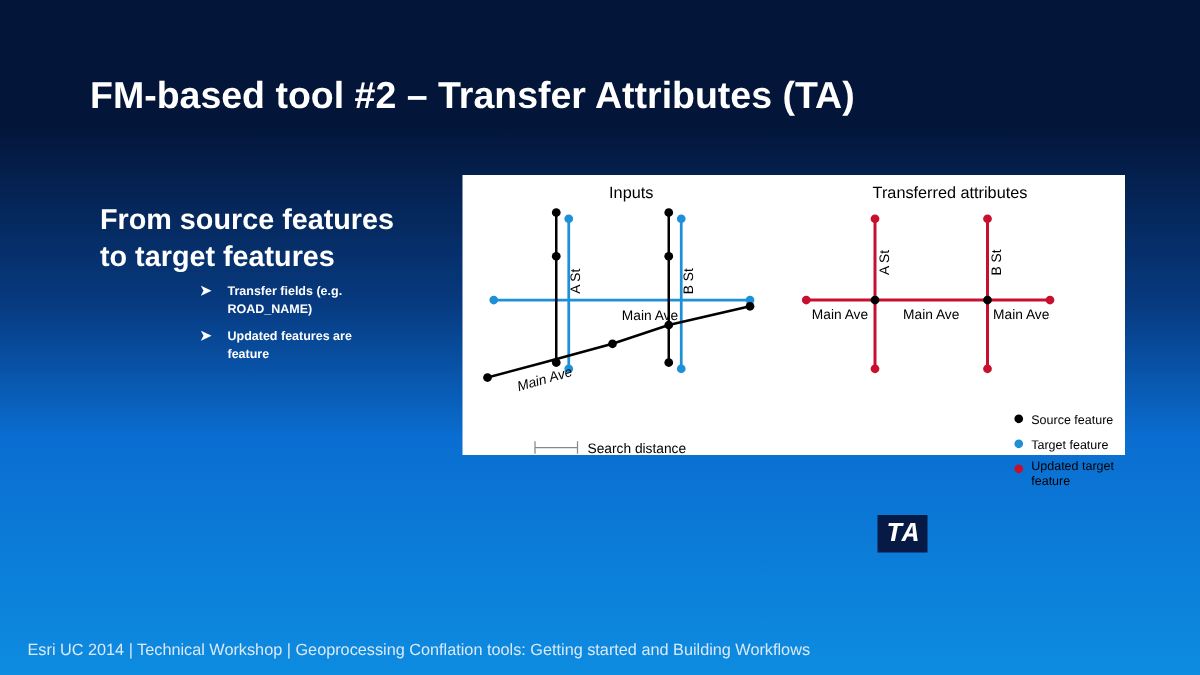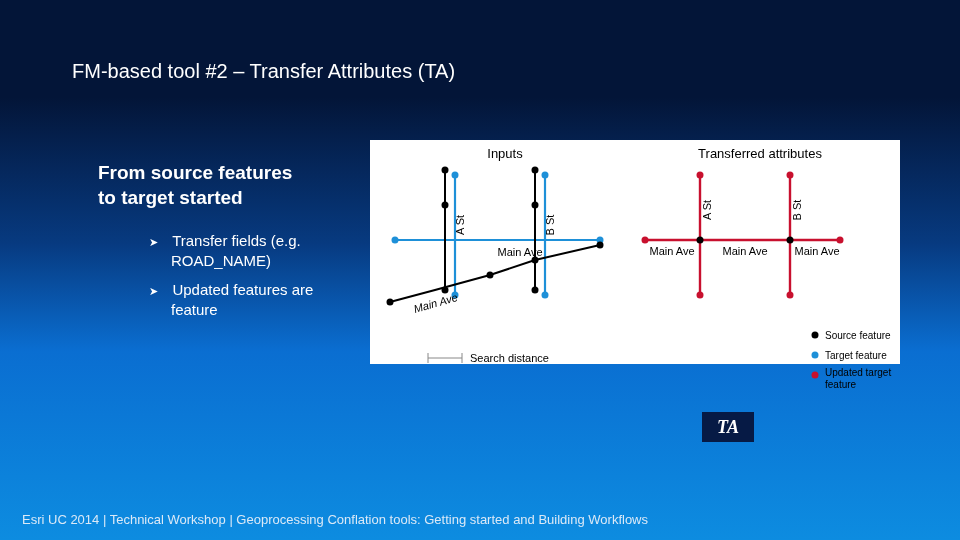--- a/index.html
+++ b/index.html
@@ -1,41 +1,41 @@
 <!DOCTYPE html>
 <html><head>
 <meta charset="utf-8">
 <style>
   html,body{margin:0;padding:0;width:960px;height:540px;font-family:Arial,Helvetica,sans-serif;overflow:hidden}
   .slide{width:960px;height:540px;position:relative;
     background:linear-gradient(to bottom,#031538 0%,#031538 18%,#073a80 45%,#0a6ed1 65%,#0d8ce0 100%);color:#fff}
-  .title{position:absolute;left:72px;top:60px;font-size:20px;font-weight:normal;color:#fff}
-  .sub{position:absolute;left:98px;top:161px;font-size:19px;font-weight:bold;color:#fff;line-height:1.3}
-  .bullets{position:absolute;left:131px;top:216px;font-size:15px;font-weight:normal}
+  .title{position:absolute;left:72px;top:60px;font-size:30px;font-weight:bold;color:#fff}
+  .sub{position:absolute;left:80px;top:161px;font-size:23px;font-weight:bold;color:#fff;line-height:1.3}
+  .bullets{position:absolute;left:142px;top:216px;font-size:10px;font-weight:bold}
   .bullets li{list-style:none;margin-bottom:8px;line-height:1.35}
   .bullets li::before{content:"➤";font-size:11px;margin-right:10px;margin-left:-22px}
   .figure{position:absolute;left:370px;top:140px;width:530px;height:224px;background:#fff;color:#000}
   .figure svg{width:530px;height:270px;display:block}
-  .badge{position:absolute;left:702px;top:412px;width:52px;height:30px;background:#061a45;color:#fff;
-    font-style:italic;font-weight:bold;font-size:18px;display:flex;align-items:center;justify-content:center;font-family:Liberation Serif, serif}
+  .badge{position:absolute;left:702px;top:412px;width:40px;height:30px;background:#061a45;color:#fff;
+    font-style:italic;font-weight:bold;font-size:22px;display:flex;align-items:center;justify-content:center;font-family:Liberation Mono, monospace}
   .footer{position:absolute;left:22px;bottom:13px;font-size:13px;color:#dbe9f7}
   .lbl{font-family:Arial;font-size:11px}
   .lblv{font-family:Arial;font-size:11px}
   .hdr{font-family:Arial;font-size:13px}
   .lg{font-family:Arial;font-size:10px}
 </style>
 </head>
 <body>
 
 <div class="slide">
   <div class="title">FM-based tool #2 – Transfer Attributes (TA)</div>
 
   <div class="sub">
     <span>From source features</span><br>
-    <span>to target started</span>
+    <span>to target features</span>
   </div>
 
   <ul class="bullets">
     <li>
       <span>Transfer fields (e.g.</span><br>
       <span>ROAD_NAME)</span>
     </li>
     <li>
       <span>Updated features are</span><br>
       <span>feature</span>

